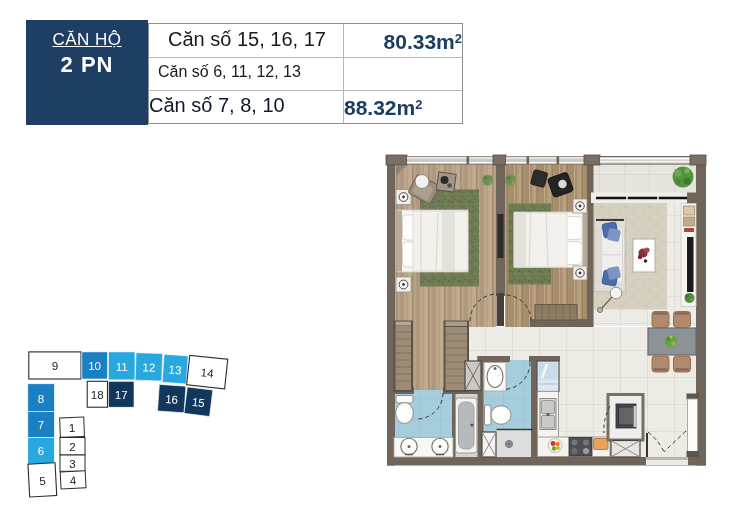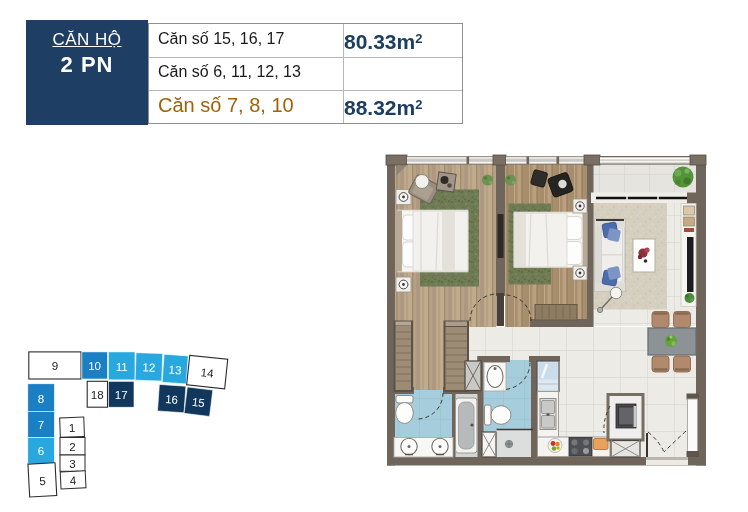--- a/index.html
+++ b/index.html
@@ -10,25 +10,25 @@
 <body>
 
 <div class="abs" style="left:26px;top:20px;width:122px;height:105px;background:#1f3e63;color:#ffffff;text-align:center;">
   <div style="margin-top:10px;font-size:17px;letter-spacing:0.5px;text-decoration:underline;">CĂN HỘ</div>
   <div style="margin-top:2px;font-size:22px;font-weight:bold;letter-spacing:1px;">2 PN</div>
 </div>
 
 <div class="abs" style="left:148px;top:23px;width:313px;height:99px;border:1px solid #8d9092;">
   <div style="position:absolute;left:0;top:32.5px;width:313px;height:1px;background:#b4b6b8;"></div>
   <div style="position:absolute;left:0;top:65.5px;width:313px;height:1px;background:#b4b6b8;"></div>
-  <div style="position:absolute;left:0;top:0;width:185px;height:33px;font-size:16px;color:#1a1a1a;line-height:30px;padding-left:9px;white-space:nowrap;">Căn số 15, 16, 17</div>
+  <div style="position:absolute;left:0;top:0;width:185px;height:33px;font-size:20px;color:#1a1a1a;line-height:30px;padding-left:19px;white-space:nowrap;">Căn số 15, 16, 17</div>
   <div style="position:absolute;left:0;top:33px;width:185px;height:33px;font-size:16px;color:#1a1a1a;line-height:30px;padding-left:9px;white-space:nowrap;">Căn số 6, 11, 12, 13</div>
-  <div style="position:absolute;left:0;top:66px;width:185px;height:33px;font-size:20px;color:#a16207;line-height:30px;padding-left:9px;white-space:nowrap;">Căn số 7, 8, 10</div>
+  <div style="position:absolute;left:0;top:66px;width:185px;height:33px;font-size:20px;color:#0f172a;line-height:30px;padding-left:0;white-space:nowrap;">Căn số 7, 8, 10</div>
   <div style="position:absolute;left:194px;top:0;width:1px;height:99px;background:#b4b6b8;"></div>
-  <div style="position:absolute;left:195px;top:0;width:118px;height:33px;font-size:21px;font-weight:bold;color:#1c3e60;line-height:30px;text-align:left;">80.33m<span style="font-size:13px;vertical-align:6px;">2</span></div>
+  <div style="position:absolute;left:195px;top:0;width:118px;height:33px;font-size:21px;font-weight:bold;color:#1c3e60;line-height:30px;text-align:right;">80.33m<span style="font-size:13px;vertical-align:6px;">2</span></div>
   <div style="position:absolute;left:195px;top:66px;width:118px;height:33px;font-size:21px;font-weight:bold;color:#1c3e60;line-height:30px;">88.32m<span style="font-size:13px;vertical-align:6px;">2</span></div>
 </div>
 
 <svg class="abs" style="left:0;top:0;" width="748" height="512" viewBox="0 0 748 512">
 <g font-family="Liberation Sans, sans-serif" font-size="11.6" text-anchor="middle">
 
 <g>
         <rect x="28.8" y="351.9" width="52.2" height="27.1" fill="#ffffff" stroke="#2b2b2b" stroke-width="1.1"></rect>
         <text x="55" y="370" fill="#222222">9</text>
       </g>

